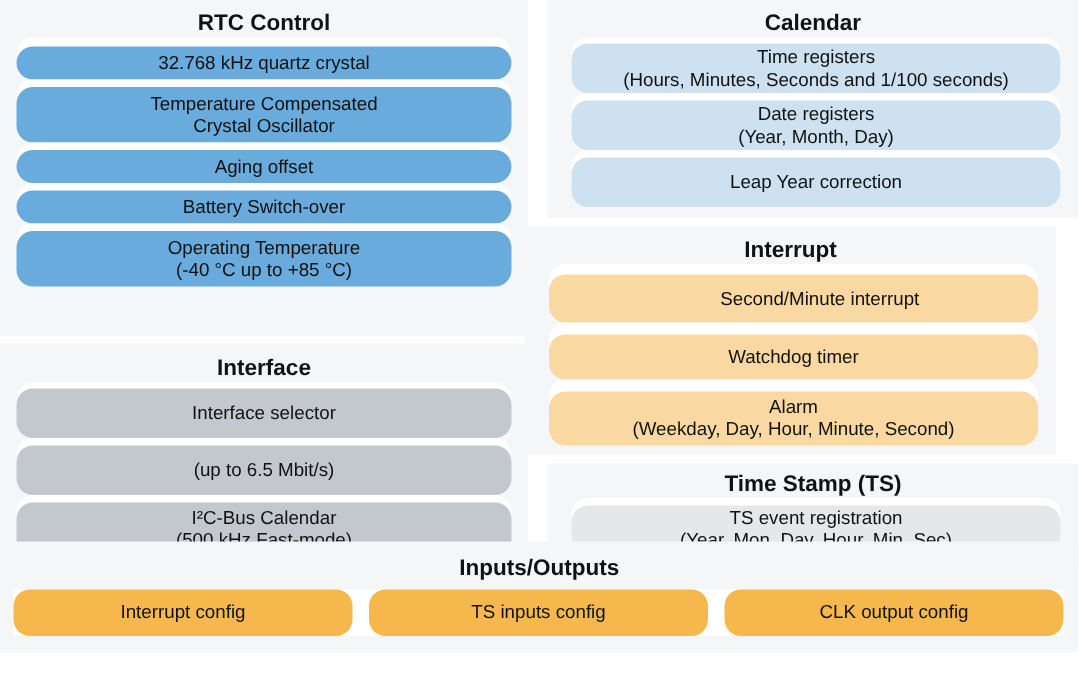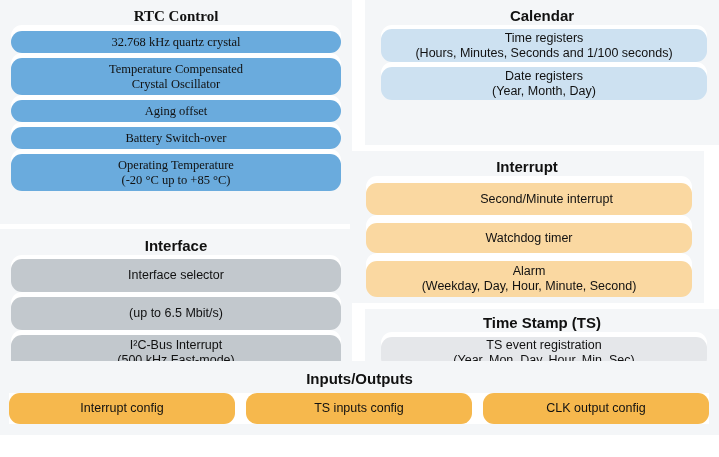--- a/index.html
+++ b/index.html
@@ -25,21 +25,21 @@
 
   .h22{height:22px} .h30{height:30px} .h31{height:31px} .h32{height:32px}
   .h33{height:33px} .h36{height:36px} .h37{height:37px}
 
   .g4{margin-top:4px; box-shadow:0 -4px 0 var(--gap,#ffffff);}
   .g5{margin-top:5px; box-shadow:0 -5px 0 var(--gap,#ffffff);}
   .g6{margin-top:6px; box-shadow:0 -6px 0 var(--gap,#ffffff);}
   .g7{margin-top:7px; box-shadow:0 -7px 0 var(--gap,#ffffff);padding-left:35px;}
   .g8{margin-top:8px; box-shadow:0 -8px 0 var(--gap,#ffffff);}
 
-  #panel-rtc       { left:0;     top:0;     width:352px; height:224px; padding-top:7px;font-family:Liberation Serif, serif; }
+  #panel-rtc       { left:0;     top:0;     width:352px; height:224px; padding-top:7px; }
   #panel-interface { left:0;     top:229px; width:352px; height:148px; padding-top:8px; }
   #panel-calendar  { left:365px; top:0;     width:354px; height:145px; padding-top:7px; }
   #panel-interrupt { left:350px; top:151px; width:354px; height:152px; padding-top:7px; }
   #panel-ts        { left:365px; top:309px; width:354px; height:68px;  padding-top:5px; }
   #panel-io        { left:0;     top:361px; width:719px; height:74px;  padding-top:9px; }
 
   .io-row { display:flex; gap:11px; margin:5px 10px 0 9px; background:var(--gap,#ffffff); }
   .io-row .box { flex:1; margin:0; }
 </style>
 </head>
@@ -57,47 +57,50 @@
       <span>Crystal Oscillator</span>
     </div>
     <div class="box box-blue h22 g5">
       <span>Aging offset</span>
     </div>
     <div class="box box-blue h22 g5">
       <span>Battery Switch-over</span>
     </div>
     <div class="box box-blue h37 g5">
       <span>Operating Temperature</span>
-      <span>(-20 °C up to +85 °C)</span>
+      <span>(-40 °C up to +85 °C)</span>
     </div>
   </div>
 
   <div class="panel panel-left" id="panel-interface">
     <div class="title">Interface</div>
     <div class="box box-gray h33 g4">
       <span>Interface selector</span>
     </div>
     <div class="box box-gray h33 g5">
       <span>(up to 6.5 Mbit/s)</span>
     </div>
     <div class="box box-gray h36 g5">
-      <span>I²C-Bus Interrupt</span>
+      <span>I²C-Bus Calendar</span>
       <span>(500 kHz Fast-mode)</span>
     </div>
   </div>
 
   <div class="panel panel-right" id="panel-calendar">
     <div class="title">Calendar</div>
     <div class="box box-lightblue h33 g4">
       <span>Time registers</span>
       <span>(Hours, Minutes, Seconds and 1/100 seconds)</span>
     </div>
     <div class="box box-lightblue h33 g5">
       <span>Date registers</span>
       <span>(Year, Month, Day)</span>
+    </div>
+    <div class="box box-lightblue h33 g5">
+      <span>Leap Year correction</span>
     </div>
   </div>
 
   <div class="panel panel-right" id="panel-interrupt">
     <div class="title">Interrupt</div>
     <div class="box box-peach h32 g7">
       <span>Second/Minute interrupt</span>
     </div>
     <div class="box box-peach h30 g8">
       <span>Watchdog timer</span>

